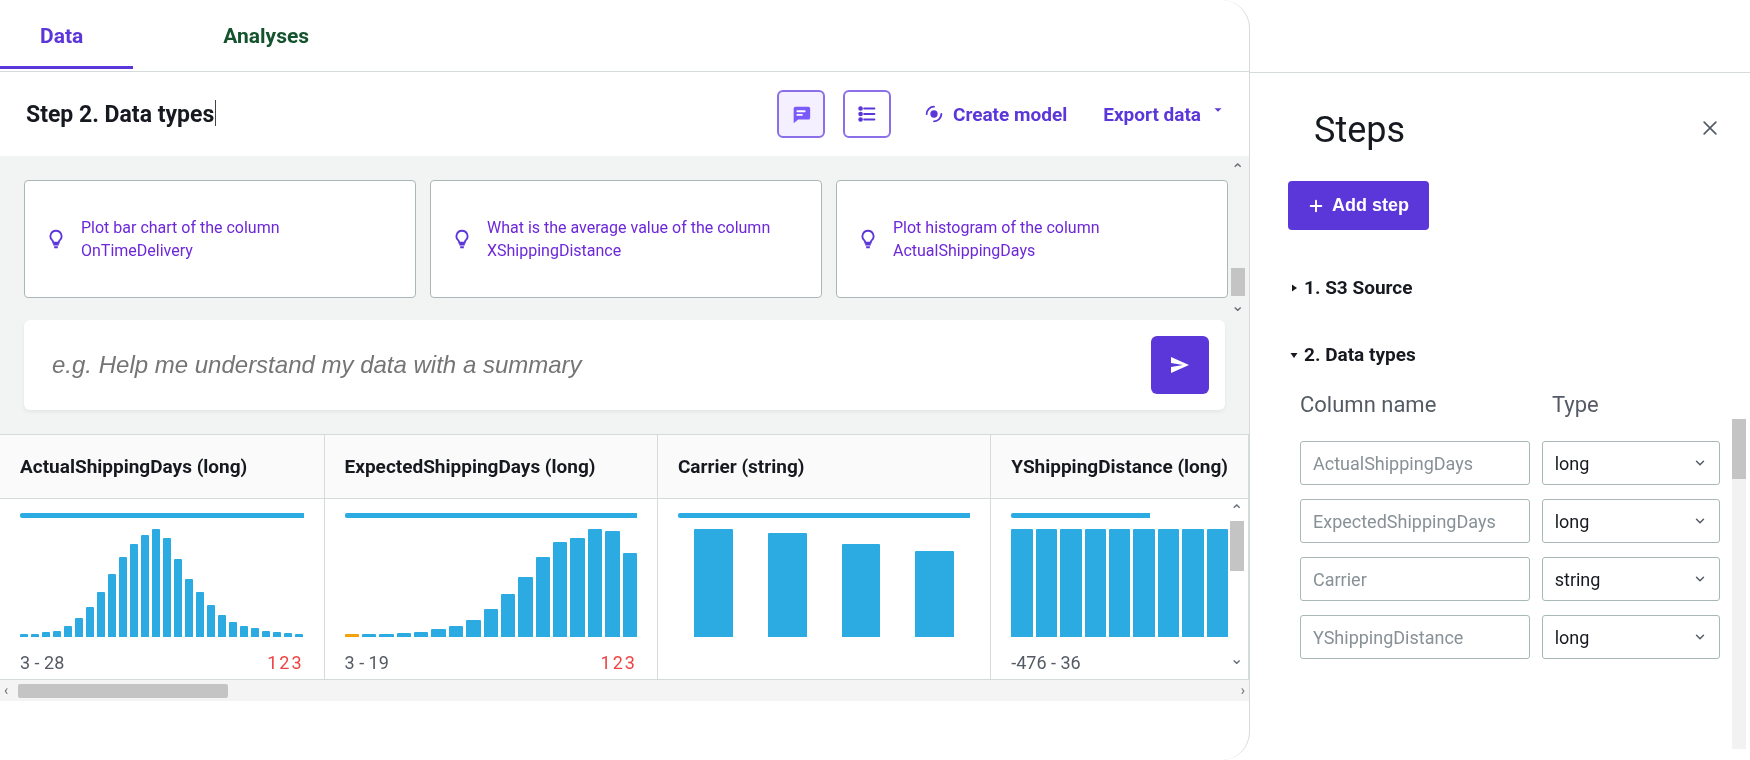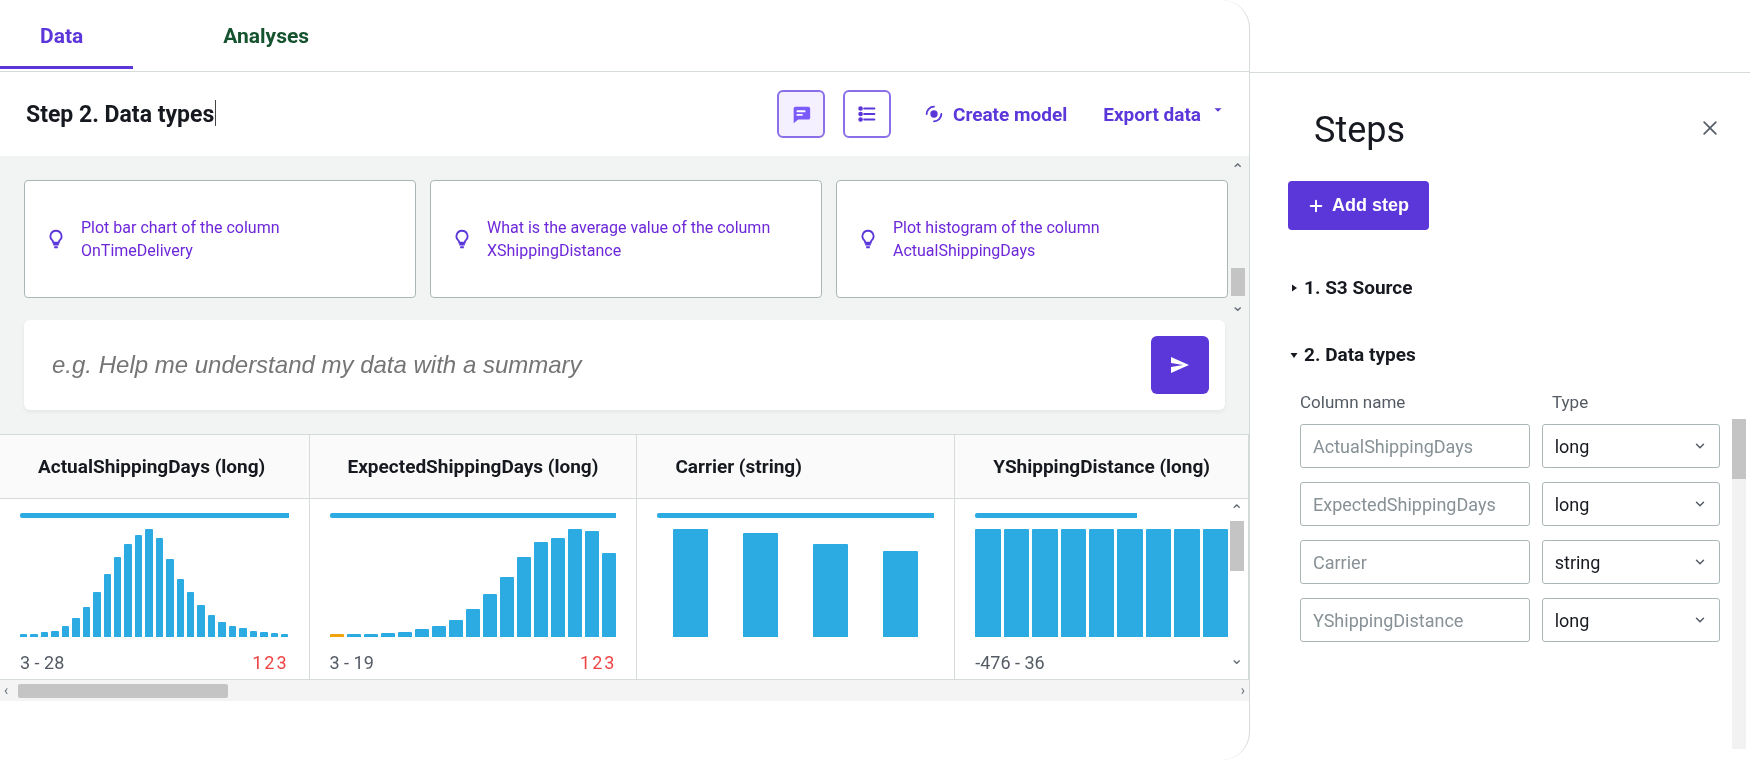--- a/index.html
+++ b/index.html
@@ -165,25 +165,25 @@
   }
   
   .cols {
     display:flex;
     border-top:1px solid #d5dbdb;
   }
   .col {
     border-right:1px solid #d5dbdb;
   }
   .col.c1 { width: 370px; }
-  .col.c2 { width: 380px; text-align: right; }
+  .col.c2 { width: 380px; }
   .col.c3 { width: 380px; }
   .col.c4 { flex:1; }
   .col-head {
-    padding: 20px 38px;
+    padding: 20px 20px;
     font-size:19px;
     font-weight:700;
     border-bottom:1px solid #d5dbdb;
     background:#fafafa;
     white-space:nowrap;
     overflow:hidden;
   }
   .col-body {
     padding: 14px 20px 8px 20px;
     position:relative;
@@ -281,24 +281,24 @@
     cursor:pointer;
   }
   .step-row .caret { width:16px; color:#16191f; }
   .step-row.expanded { margin-top:24px; }
 
   .types-table {
     margin: 16px 0 0 12px;
   }
   .types-header {
     display:flex;
-    font-size:17px;
+    font-size:22px;
     color:#545b64;
     font-weight:400;
-    margin-bottom:12px;
+    margin-bottom:24px;
   }
   .th-col1 { width:252px; }
   .types-row {
     display:flex;
     gap:12px;
     margin-bottom:14px;
   }
   .col-input, .type-select {
     border:1px solid #aab7b8;
     border-radius:3px;

